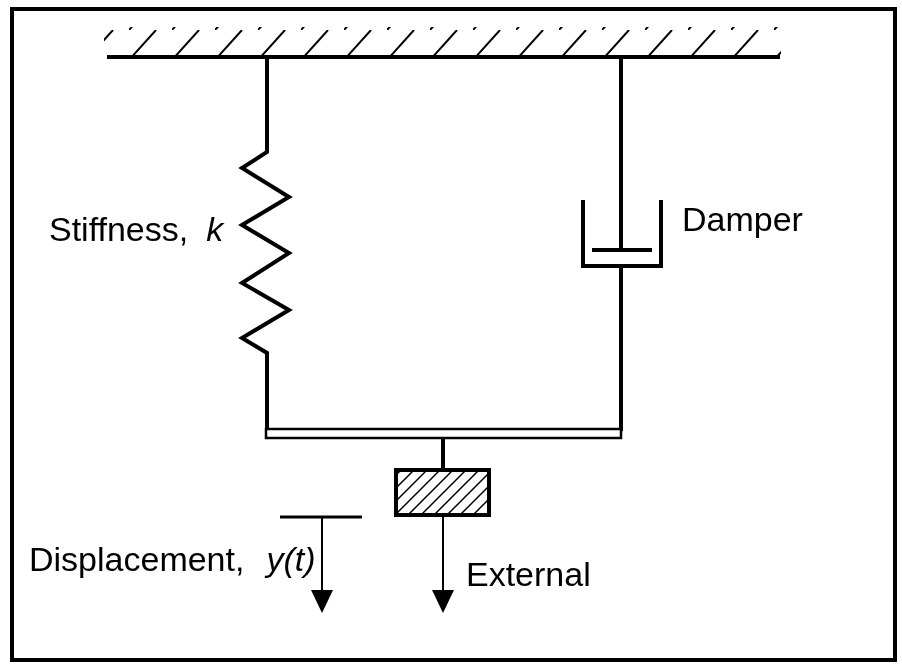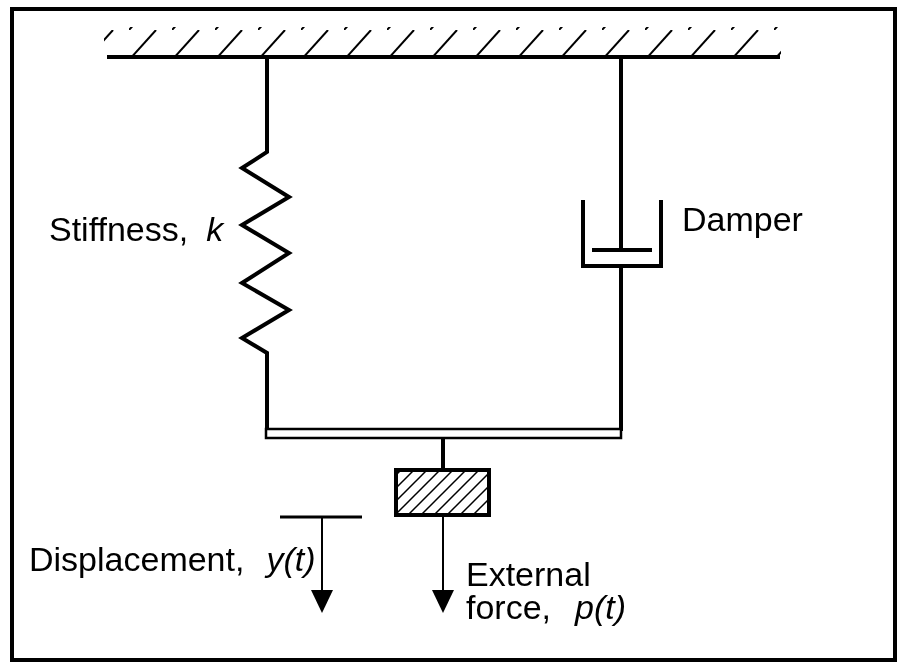--- a/index.html
+++ b/index.html
@@ -95,17 +95,15 @@
     <span>Damper</span>
   </div>
 
 
   <div class="label lbl-displacement">
     <span>Displacement,</span><span class="sym">y(t)</span>
   </div>
 
   <div class="label lbl-external">
     <div>External</div>
-    <div><span>force,</span><span class="sym">p(t)</span>
-    </div>
   </div>
 
 </div>
 
 </body></html>

